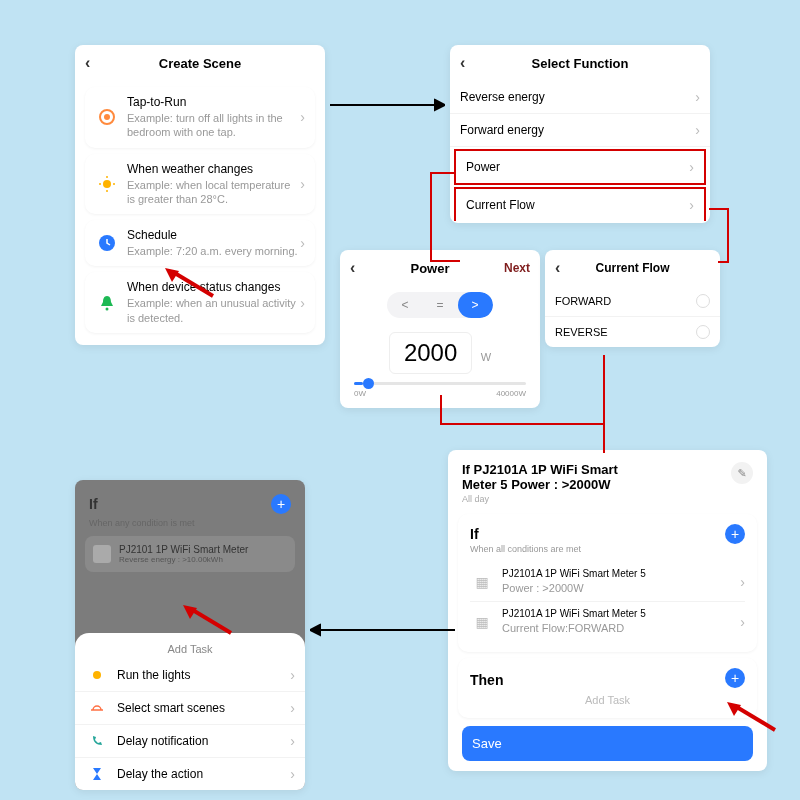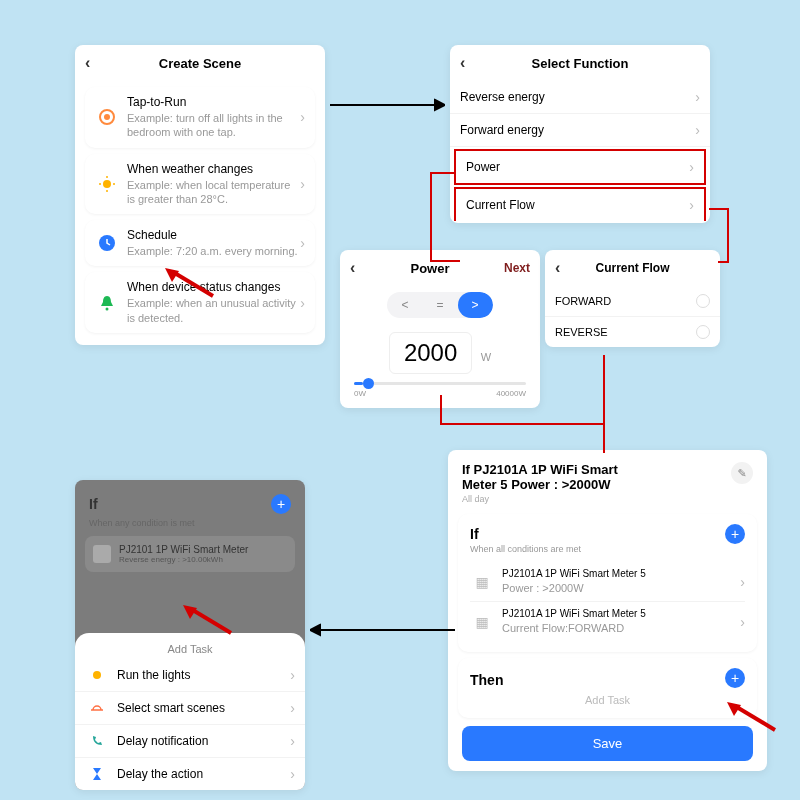--- a/index.html
+++ b/index.html
@@ -202,21 +202,21 @@
       <span class="chev">›</span>
     </div>
   </div>
   <div class="card" style="padding:10px 12px 6px">
     <div style="display:flex;align-items:flex-end">
       <div style="font-weight:700;font-size:14px;flex:1">Then</div>
       <span style="width:20px;height:20px;background:#2979ff;color:#fff;border-radius:50%;text-align:center;line-height:20px;font-size:14px">+</span>
     </div>
     <div style="text-align:center;font-size:11px;color:#bbb;padding:6px 0">Add Task</div>
   </div>
-  <div style="margin:8px 14px 0;background:#2979ff;color:#fff;text-align:center;padding:10px;border-radius:8px;font-size:13px;font-weight:500">Save</div>
+  <div style="margin:8px 14px 0;background:#2979ff;color:#fff;text-align:left;padding:10px;border-radius:8px;font-size:13px;font-weight:500">Save</div>
 </div>
 
 <div class="panel dimbg" style="left:75px;top:480px;width:230px;height:310px;overflow:hidden">
   <div style="padding:14px 14px 4px;display:flex;align-items:center">
     <div style="font-weight:700;font-size:14px;flex:1;color:#333">If</div>
     <span style="width:20px;height:20px;background:#2979ff;color:#fff;border-radius:50%;text-align:center;line-height:20px;font-size:14px">+</span>
   </div>
   <div style="padding:0 14px;font-size:9px;color:#666">When any condition is met</div>
   <div style="margin:8px 10px;background:#8a8a8a;border-radius:8px;padding:8px;display:flex;align-items:center">
     <span style="width:18px;height:18px;background:#aaa;border-radius:3px;margin-right:8px"></span>

